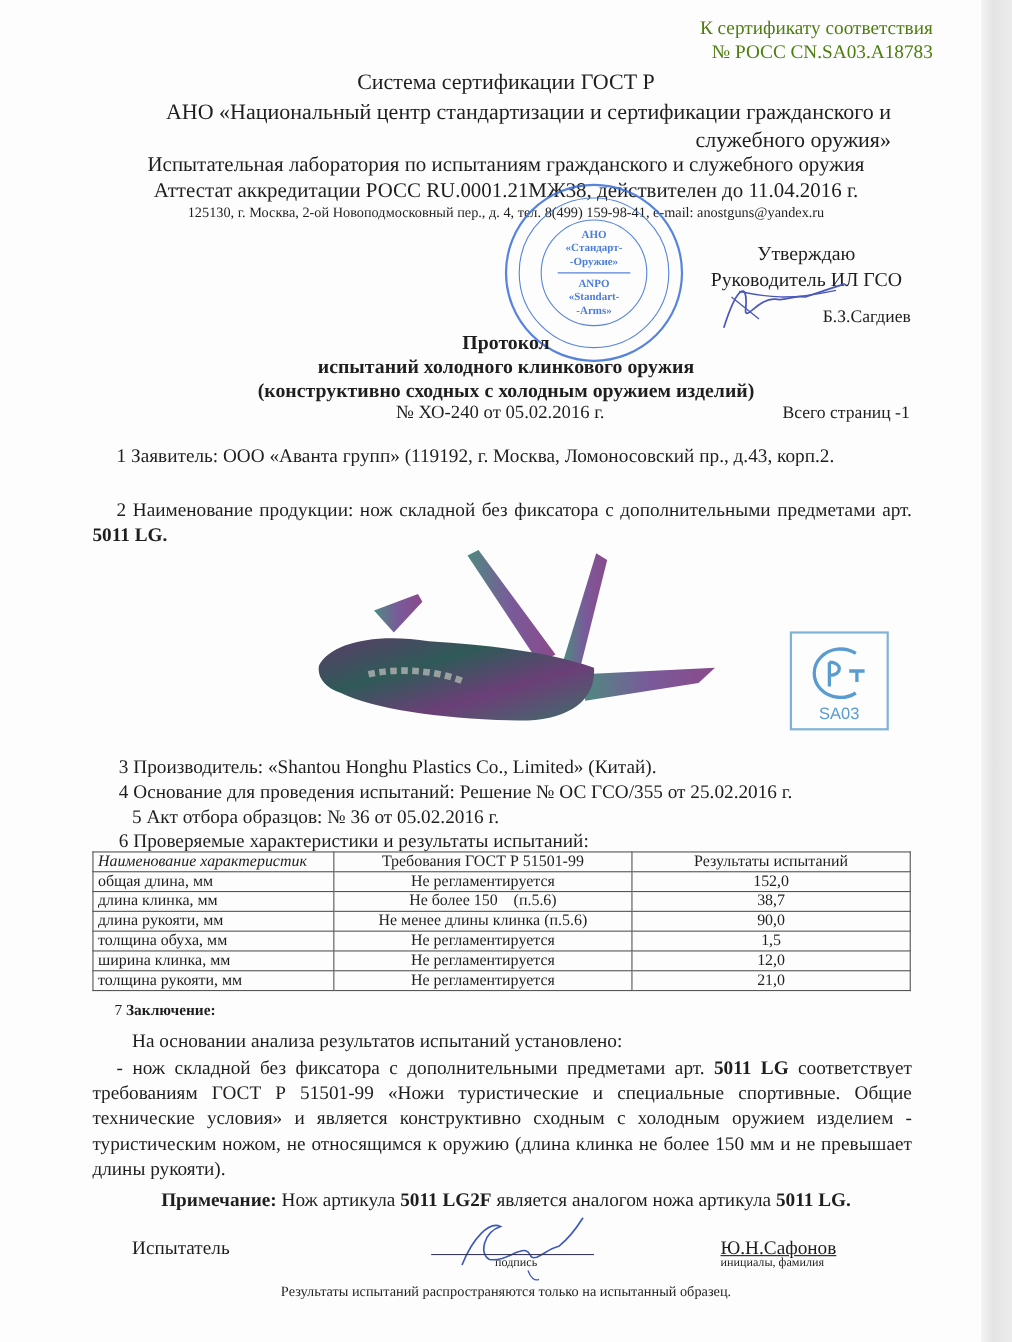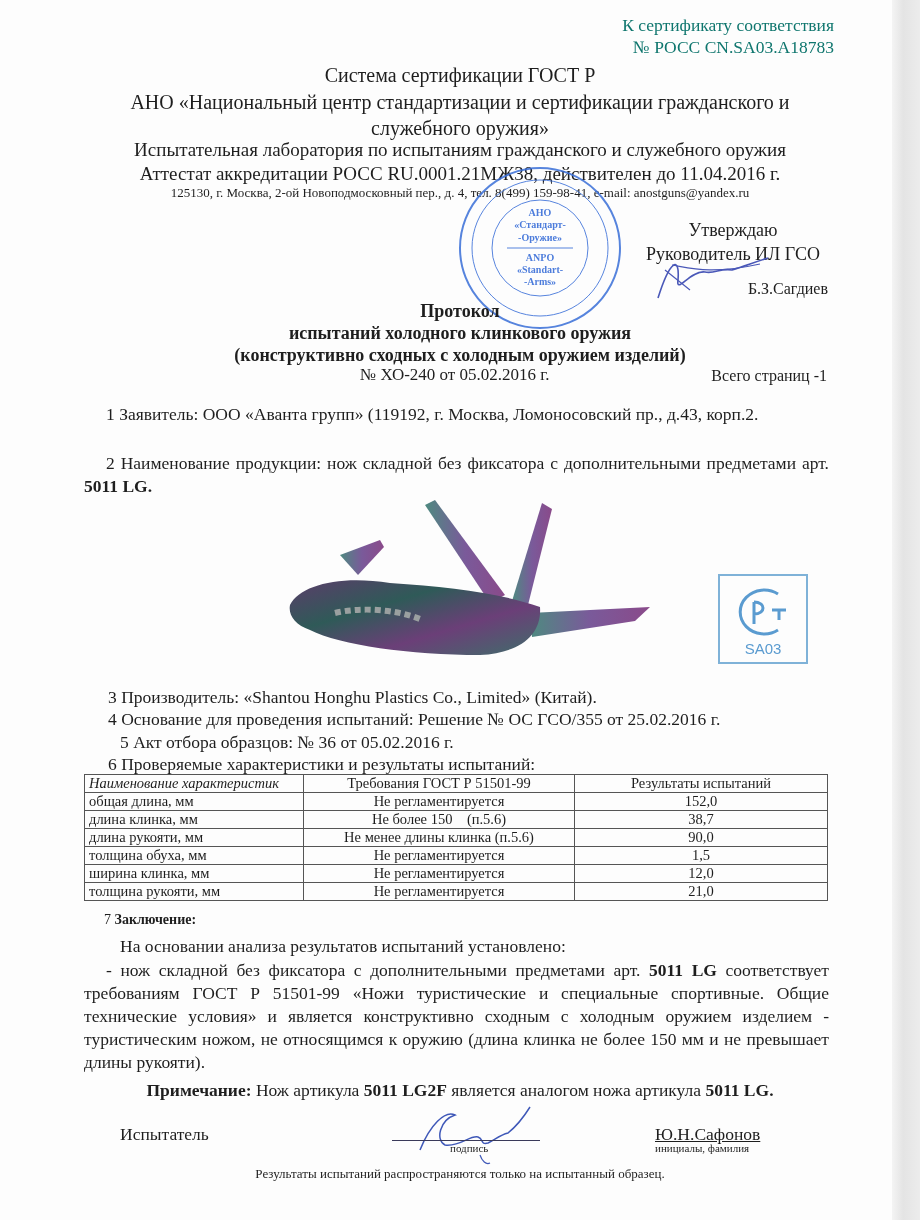--- a/index.html
+++ b/index.html
@@ -7,21 +7,21 @@
     width: 920px; height: 1220px; position: relative; overflow: hidden;
     background: #fdfdfd;
     font-family: "Liberation Serif", "DejaVu Serif", serif;
     color: #1e1e1e;
   }
   .scan-edge {
     position: absolute; top: 0; right: 0; width: 28px; height: 1220px;
     background: linear-gradient(to right, #f4f4f4 0%, #e4e4e4 40%, #ececec 100%);
   }
   .abs { position: absolute; }
-  .cert-ref { right: 86px; top: 14px; text-align: right; font-size: 17.5px; line-height: 22px; color: #0f766e; margin-left: 12px; }
+  .cert-ref { right: 72px; top: 14px; text-align: right; font-size: 17.5px; line-height: 22px; color: #4d7c0f; margin-left: 12px; }
   .center { left: 80px; width: 760px; text-align: center; }
   .h-system { top: 64px; font-size: 20px; }
   .h-org { top: 89px; font-size: 20px; line-height: 26px; }
   .h-lab { top: 139px; font-size: 19px; }
   .h-att { top: 163px; font-size: 19px; }
   .h-addr { top: 185px; font-size: 13px; left: 60px; width: 800px; }
   .approve { right: 100px; top: 218px; text-align: center; font-size: 18px; line-height: 24px; }
   .approver-name { right: 92px; top: 280px; font-size: 16px; }
   .sig-head { left: 650px; top: 250px; }
   .stamp { left: 455px; top: 186px; width: 170px; height: 130px; }
@@ -65,21 +65,21 @@
 <body>
 
 <div class="scan-edge"></div>
 
 <div class="abs cert-ref">
   <div>К сертификату соответствия</div>
   <div>№ РОСС CN.SA03.A18783</div>
 </div>
 
 <div class="abs center h-system">Система сертификации ГОСТ Р</div>
-<div class="abs center h-org" style="left:110px;width:700px;">АНО «Национальный центр стандартизации и сертификации гражданского и служебного оружия»</div>
+<div class="abs center h-org" style="left:110px;width:700px;text-align:right;">АНО «Национальный центр стандартизации и сертификации гражданского и служебного оружия»</div>
 <div class="abs center h-lab">Испытательная лаборатория по испытаниям гражданского и служебного оружия</div>
 <div class="abs center h-att">Аттестат аккредитации РОСС RU.0001.21МЖ38, действителен до 11.04.2016 г.</div>
 <div class="abs center h-addr">125130, г. Москва, 2-ой Новоподмосковный пер., д. 4,    тел. 8(499) 159-98-41, e-mail: anostguns@yandex.ru</div>
 
 <svg class="abs stamp" viewBox="0 0 170 130" style="overflow:visible;">
   <g fill="none" stroke="#3a6fd8" stroke-width="2" opacity="0.85">
     <circle cx="85" cy="62" r="80"></circle>
     <circle cx="85" cy="62" r="68" stroke-width="1"></circle>
     <circle cx="85" cy="62" r="48" stroke-width="1"></circle>
     <line x1="52" y1="62" x2="118" y2="62" stroke-width="1.2"></line>

